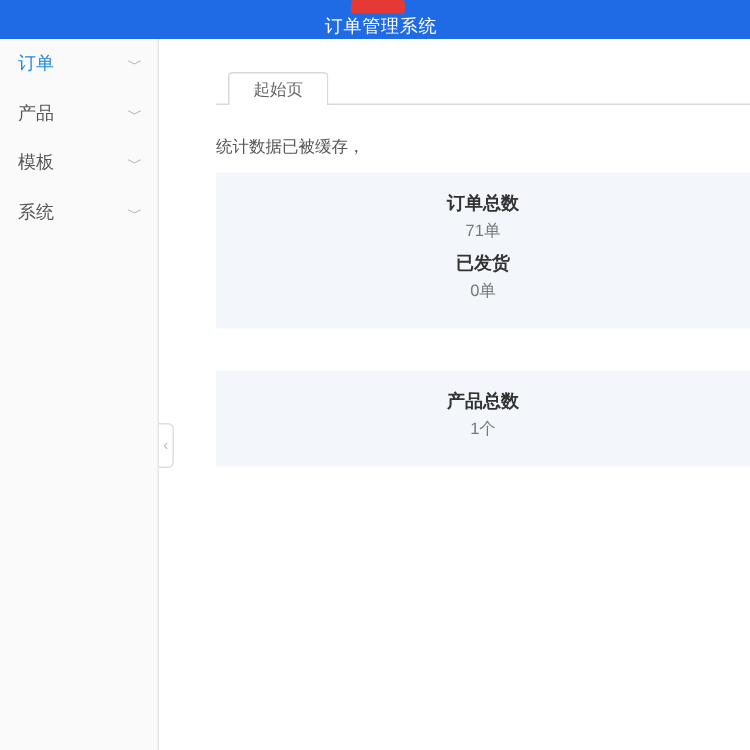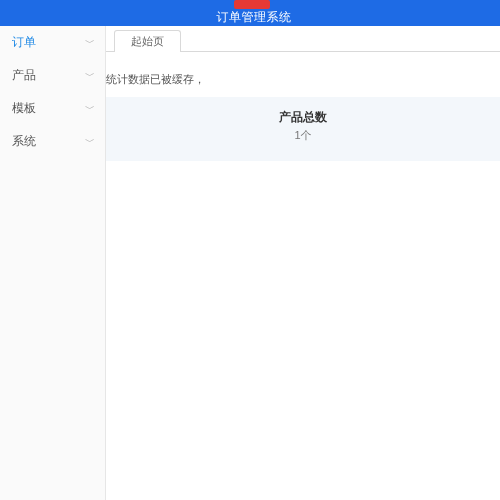--- a/index.html
+++ b/index.html
@@ -1,27 +1,27 @@
 <!DOCTYPE html>
 <html><head>
 <meta charset="utf-8">
 <style>
   * { box-sizing: border-box; margin: 0; padding: 0; }
   html, body { width: 500px; height: 500px; font-family: "Microsoft YaHei", Arial, sans-serif; font-size: 12px; color: #333; overflow: hidden; background: #fff; }
   .header { background: #1e6be5; color: #fff; height: 26px; display: flex; align-items: center; padding-left: 8px; flex-direction: column; }
   .header .logo-redact { background: #e53935; width: 36px; height: 14px; border-radius: 2px; margin-right: 4px; }
   .header .title { font-size: 12px; letter-spacing: 0.5px; }
-  .body { display: flex; height: calc(500px - 26px); }
+  .body { display: flex; height: calc(500px - 26px); gap: 38px; }
   .sidebar { width: 106px; background: #fafafa; border-right: 1px solid #e6e6e6; }
   .menu-item { display: flex; align-items: center; justify-content: space-between; padding: 8px 10px 8px 12px; font-size: 12px; cursor: pointer; color: #555; }
   .menu-item.active { color: #1e88e5; }
   .menu-item .chev { color: #aaa; font-size: 10px; }
   .collapse-handle { position: absolute; left: 106px; top: 282px; width: 10px; height: 30px; display:flex; align-items:center; justify-content:center; background:#fff; border:1px solid #ddd; border-left:none; border-radius:0 4px 4px 0; color:#bbb; font-size:10px; cursor:pointer; }
   .main { flex: 1; background: #fff; position: relative; }
-  .tabbar { height: 24px; border-bottom: 1px solid #d9d9d9; display: flex; align-items: flex-end; padding-left: 8px; margin-top: 2px; }
+  .tabbar { height: 24px; border-bottom: 1px solid #d9d9d9; display: flex; align-items: flex-end; padding-left: 8px; margin-top: 20px; }
   .tab { border: 1px solid #d9d9d9; border-bottom: none; background: #fff; padding: 3px 16px; font-size: 11px; color: #666; border-radius: 3px 3px 0 0; position: relative; top: 1px; }
   .content { padding: 20px 0 0 0; }
   .notice { text-align: left; font-size: 11px; color: #555; padding: 0 6px 10px 0; white-space: nowrap; overflow: hidden; }
   .stat-block { background: #f3f7fb; margin: 0 0 28px 0; padding: 10px 0 12px 0; }
   .stat-row { text-align: center; margin: 2px 0; }
   .stat-label { font-size: 12px; font-weight: bold; color: #333; }
   .stat-value { font-size: 11px; color: #777; margin-top: 2px; margin-bottom: 6px; }
 </style>
 </head>
 <body>
@@ -58,20 +58,26 @@
   <div class="main">
     <div class="tabbar">
       <div class="tab">
         <span>起始页</span>
       </div>
     </div>
 
     <div class="content">
       <div class="notice">统计数据已被缓存，</div>
 
+      <div class="stat-block">
+        <div class="stat-row stat-label">订单总数</div>
+        <div class="stat-row stat-value">71单</div>
+        <div class="stat-row stat-label">已发货</div>
+        <div class="stat-row stat-value">0单</div>
+      </div>
 
       <div class="stat-block">
         <div class="stat-row stat-label">产品总数</div>
         <div class="stat-row stat-value">1个</div>
       </div>
     </div>
   </div>
 </div>
 
 </body></html>

